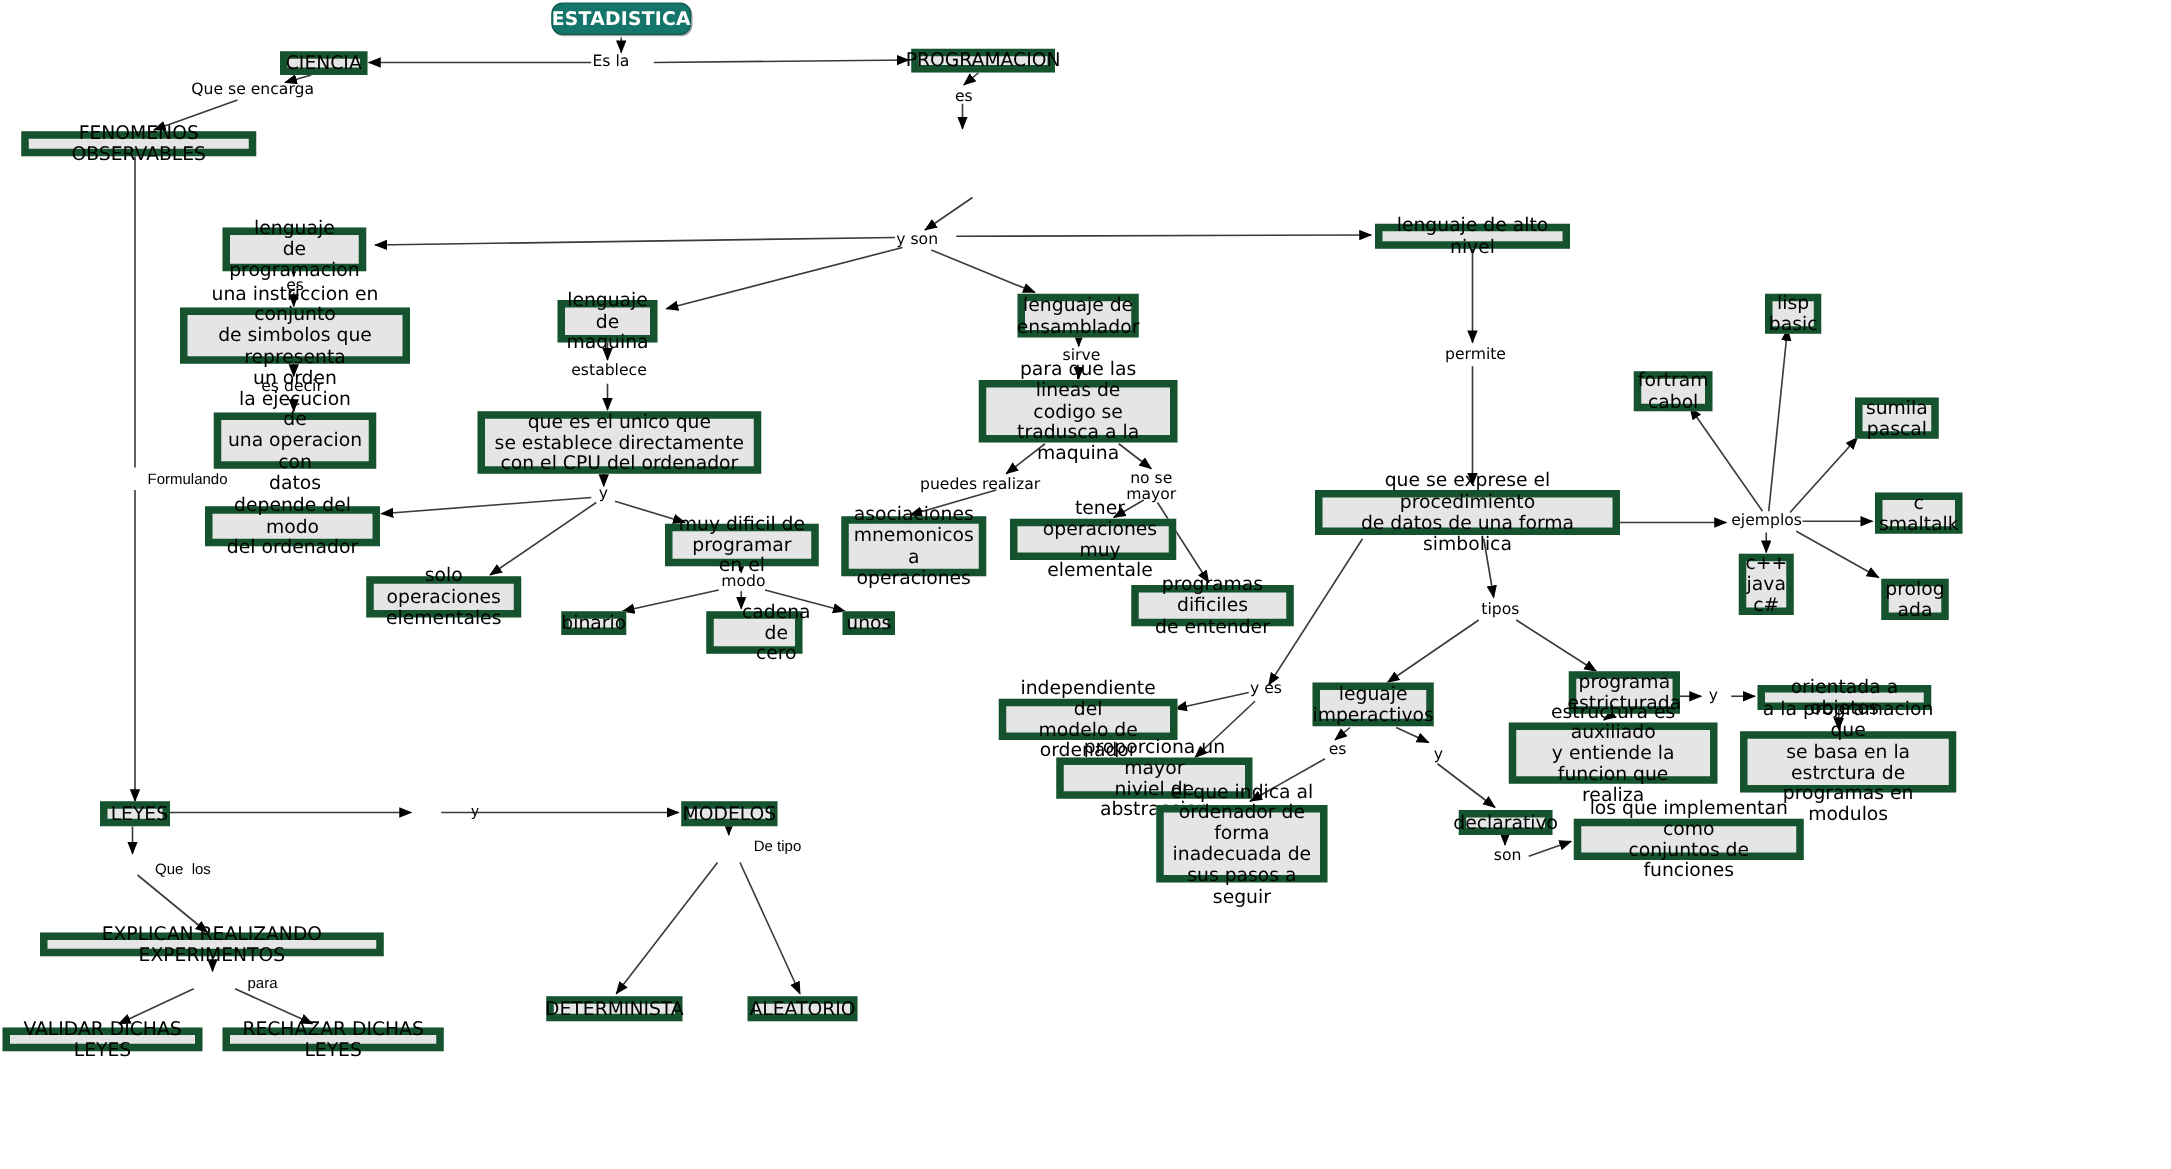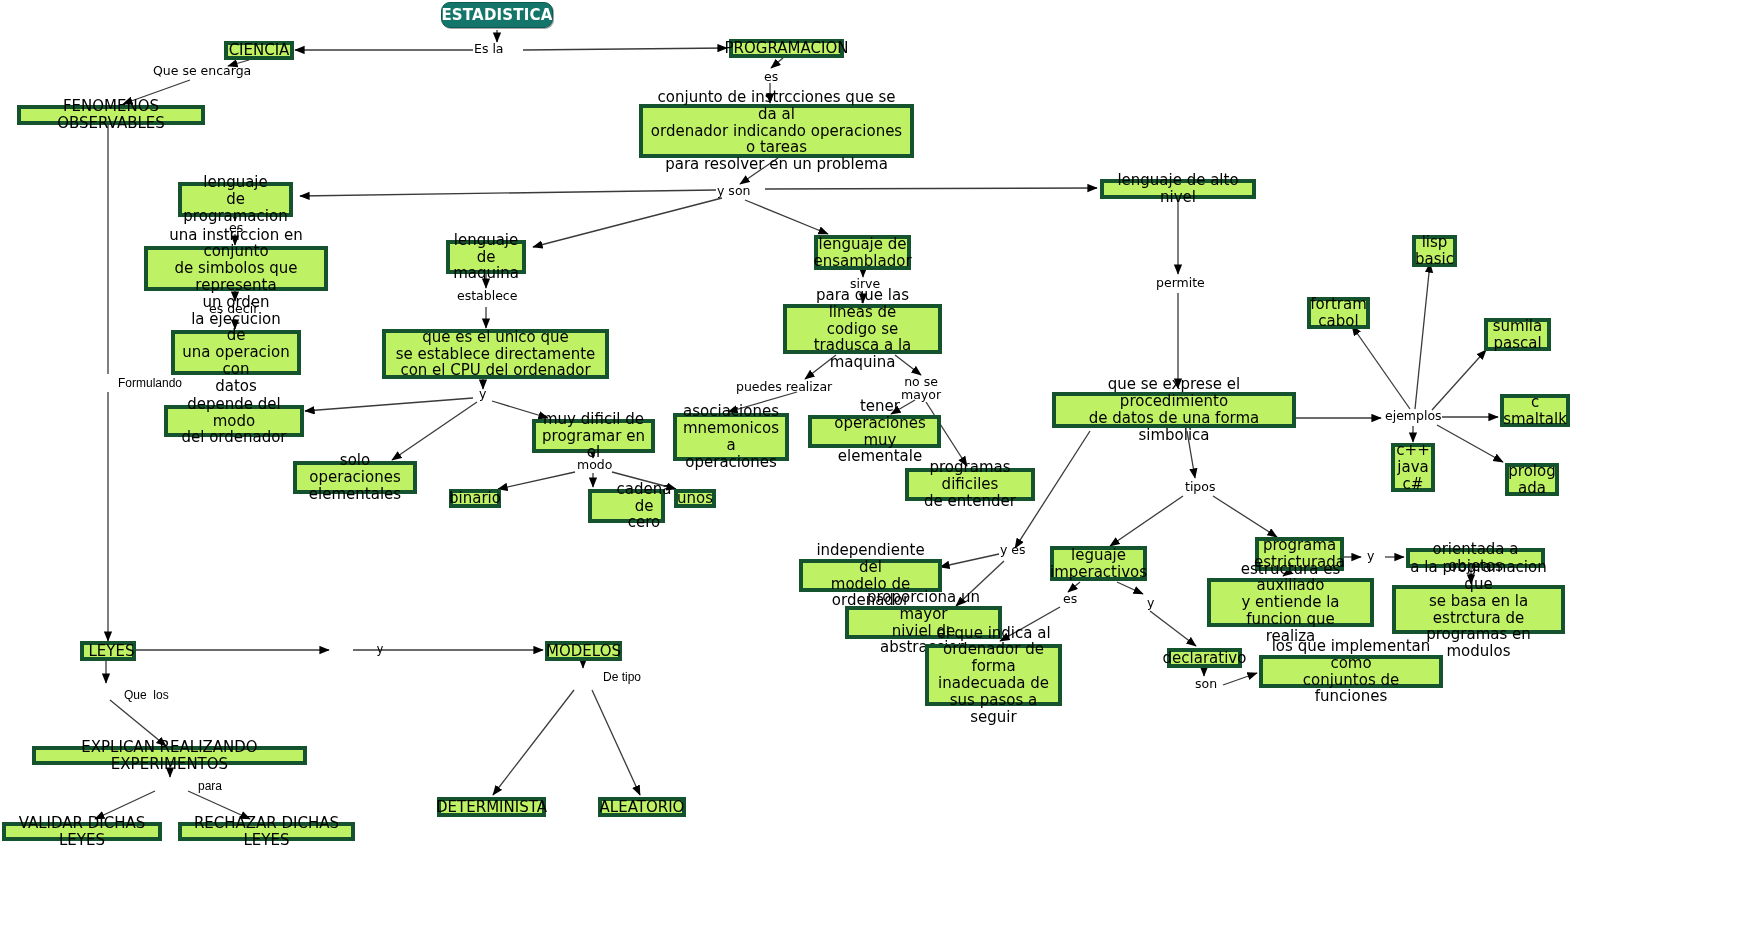--- a/index.html
+++ b/index.html
@@ -20,22 +20,22 @@
     position: absolute;
     left: 0;
     top: 0;
     width: 1737px;
     height: 935px;
     pointer-events: none;
   }
   .node {
     position: absolute;
     box-sizing: border-box;
-    background: #bef264;
-    border: 4px solid #14532d;
+    background: #e5e5e5;
+    border: 6px solid #14532d;
     color: #000000;
     font-size: 15px;
     line-height: 1.12;
     text-align: center;
     padding: 2px 5px;
     display: flex;
     align-items: center;
     justify-content: center;
     white-space: pre-line;
   }
@@ -222,23 +222,20 @@
   </svg>
 
   <div class="node root" style="left:441px; top:2px; width:112px; height:26px;">ESTADISTICA</div>
 
   <div class="node" style="left:224px; top:41px; width:70px; height:19px;">CIENCIA</div>
 
   <div class="node" style="left:729px; top:39px; width:115px; height:19px;">PROGRAMACION</div>
 
   <div class="node" style="left:17px; top:105px; width:188px; height:20px;">FENOMENOS OBSERVABLES</div>
 
-  <div class="node" style="left:639px; top:104px; width:275px; height:54px;">conjunto de instrcciones que se da al
-ordenador indicando operaciones o tareas
-para resolver en un problema</div>
 
   <div class="node" style="left:178px; top:182px; width:115px; height:35px;">lenguaje
 de programacion</div>
 
   <div class="node" style="left:1100px; top:179px; width:156px; height:20px;">lenguaje de alto nivel</div>
 
   <div class="node" style="left:144px; top:246px; width:184px; height:45px;">una instriccion en conjunto
 de simbolos que representa
 un orden</div>
 
@@ -293,21 +290,21 @@
 c#</div>
 
   <div class="node" style="left:1505px; top:463px; width:54px; height:33px;">prolog
 ada</div>
 
   <div class="node" style="left:293px; top:461px; width:124px; height:33px;">solo operaciones
 elementales</div>
 
   <div class="node" style="left:449px; top:489px; width:52px; height:19px;">binario</div>
 
-  <div class="node" style="left:588px; top:489px; width:77px; height:34px;padding-left:40px;">cadena de
+  <div class="node" style="left:565px; top:489px; width:77px; height:34px;padding-left:40px;">cadena de
 cero</div>
 
   <div class="node" style="left:674px; top:489px; width:42px; height:19px;">unos</div>
 
   <div class="node" style="left:905px; top:468px; width:130px; height:33px;">programas dificiles
 de entender</div>
 
   <div class="node" style="left:799px; top:559px; width:143px; height:33px;">independiente del
 modelo de ordenador</div>
 

